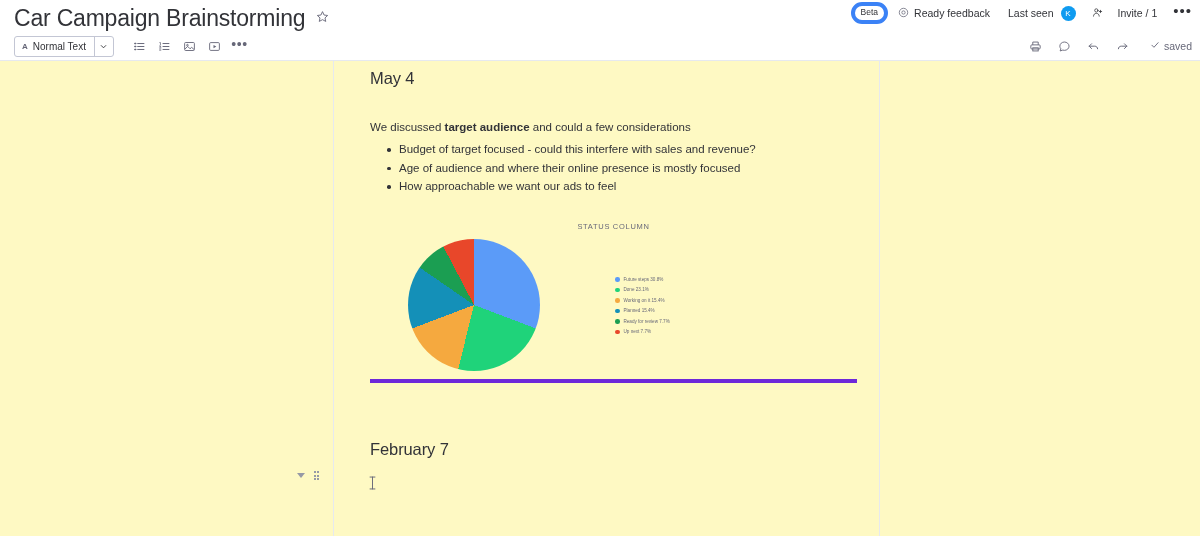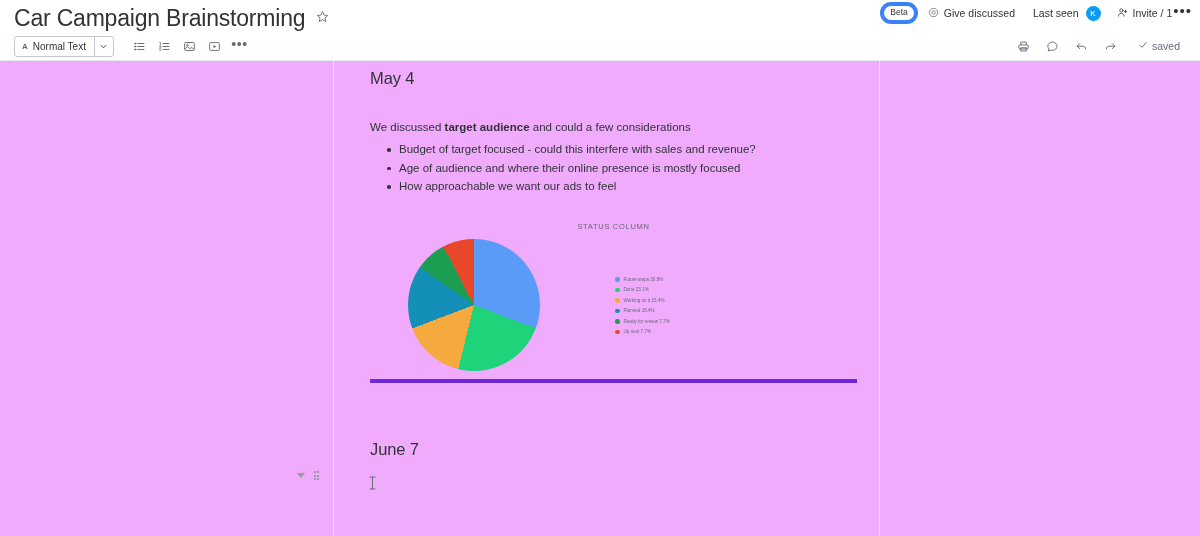--- a/index.html
+++ b/index.html
@@ -74,23 +74,23 @@
     font-size: 8px;
     display: flex;
     align-items: center;
     justify-content: center;
     font-weight: 500;
     cursor: pointer;
   }
   .invite {
     display: flex;
     align-items: center;
-    gap: 5px;
-    cursor: pointer;
-    margin-right: 1px;
+    gap: 15px;
+    cursor: pointer;
+    margin-right: 16px;
   }
   .hdr-dots {
     font-size: 15px;
     color: #323338;
     letter-spacing: 1px;
     cursor: pointer;
     line-height: 10px;
     padding-bottom: 4px;
   }
 
@@ -146,40 +146,40 @@
   }
   .tb-dots {
     font-size: 14px;
     letter-spacing: 0.5px;
     color: #676879;
     line-height: 8px;
     padding-bottom: 5px;
   }
   .toolbar-right {
     position: absolute;
-    right: 20px;
+    right: 8px;
     display: flex;
     align-items: center;
     gap: 4px;
   }
   .saved {
     display: flex;
     align-items: center;
     gap: 4px;
     font-size: 10.5px;
     color: #676879;
     margin-left: 10px;
   }
 
   
   .body-area {
     position: relative;
     height: 475px;
     display: flex;
-    background: #f0abfc;
+    background: #fef9c3;
   }
   .gutter-left {
     width: 334px;
     border-right: 1px solid #e6e9ef;
     position: relative;
   }
   .gutter-right {
     flex: 1;
     border-left: 1px solid #e6e9ef;
   }
@@ -326,21 +326,21 @@
 
   <div class="header-right">
     <span class="beta-badge">Beta</span>
     <span class="give-feedback">
       <span>
         <svg width="11" height="11" viewBox="0 0 24 24" fill="none" stroke="#676879" stroke-width="1.7">
           <circle cx="12" cy="12" r="9.2"></circle>
             <circle cx="12" cy="12" r="3.6"></circle>
         </svg>
       </span>
-      <span>Give discussed</span>
+      <span>Ready feedback</span>
     </span>
     <span class="last-seen">
       <span>Last seen</span>
       <span class="avatar">K</span>
     </span>
     <span class="invite">
       <span>
         <svg width="11" height="11" viewBox="0 0 24 24" fill="none" stroke="#323338" stroke-width="1.7" stroke-linecap="round">
           <circle cx="9.5" cy="7.5" r="3.6"></circle>
             <path d="M3.2 20c0-3.7 2.9-6.2 6.3-6.2s6.3 2.5 6.3 6.2"></path>
@@ -486,21 +486,21 @@
               <span>Ready for review 7.7%</span>
             </div>
             <div class="legend-item">
               <span class="legend-dot" style="background: rgb(232, 71, 42);"></span>
               <span>Up next 7.7%</span>
             </div>
           </div>
       </div>
     </div>
 
-    <h2 class="section sec-may7">June 7</h2>
+    <h2 class="section sec-may7">February 7</h2>
   </div>
 
   <div class="gutter-right"></div>
 
   <span class="text-caret">
     <svg width="7" height="14" viewBox="0 0 8 16" fill="none" stroke="#676879" stroke-width="1.1" stroke-linecap="round">
       <path d="M1.2 1.2h5.6M1.2 14.8h5.6M4 1.2v13.6"></path>
     </svg>
   </span>
 </div>

